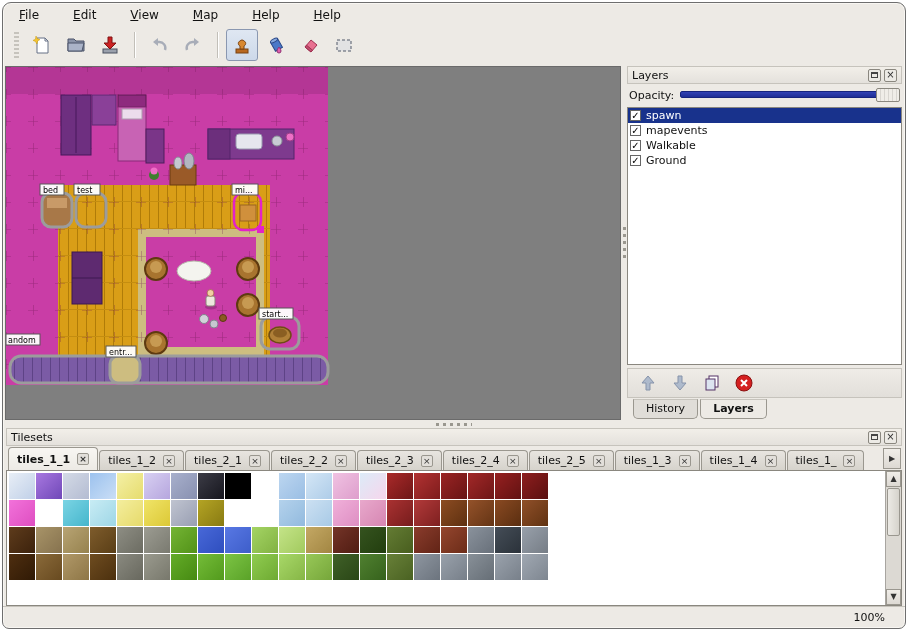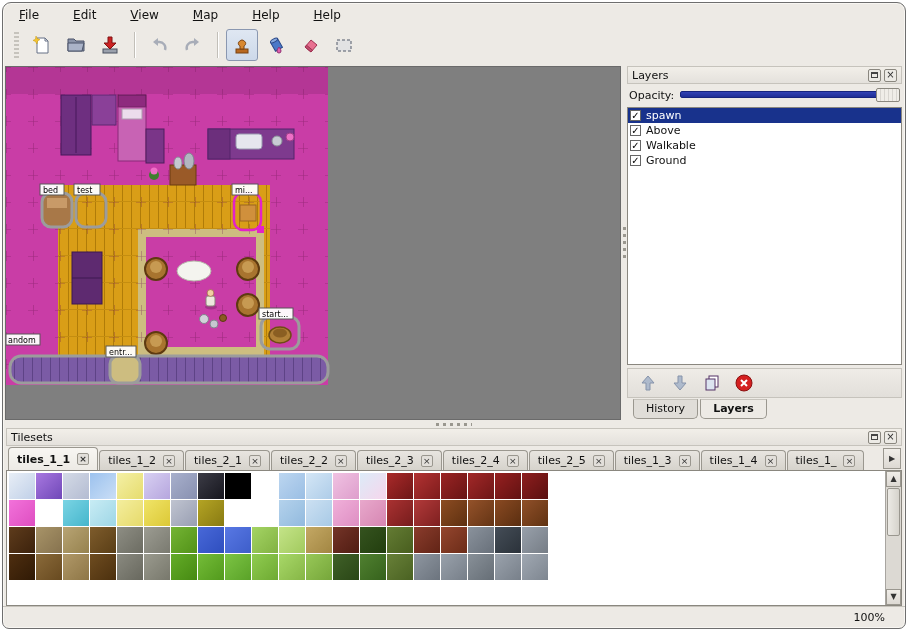--- a/index.html
+++ b/index.html
@@ -298,21 +298,21 @@
         </div>
       </div>
 
       <div class="layer-list">
           <div class="layer-row selected">
             <span class="checkbox checked"></span>
             <span>spawn</span>
           </div>
           <div class="layer-row">
             <span class="checkbox checked"></span>
-            <span>Above</span>
+            <span>mapevents</span>
           </div>
           <div class="layer-row">
             <span class="checkbox checked"></span>
             <span>Walkable</span>
           </div>
           <div class="layer-row">
             <span class="checkbox checked"></span>
             <span>Ground</span>
           </div>
         </div>

